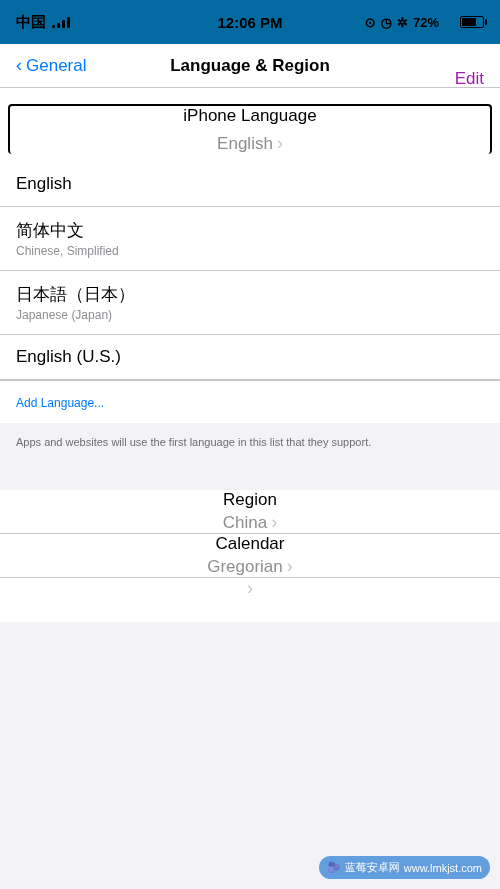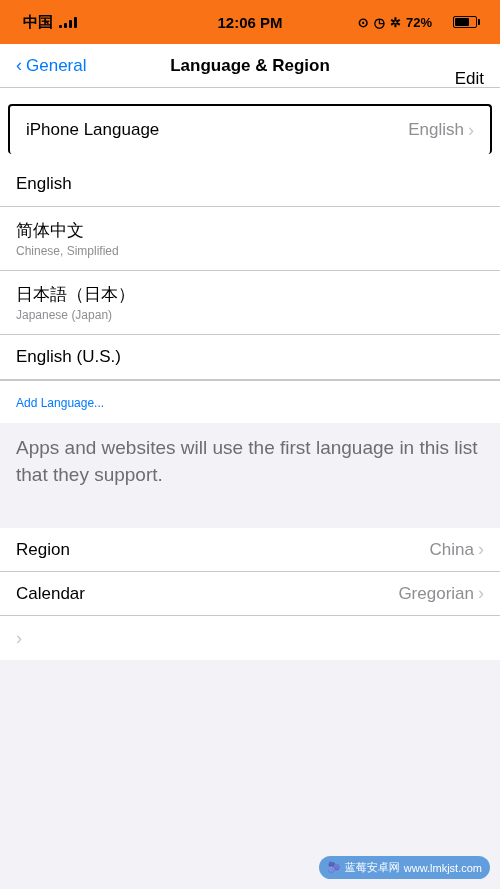--- a/index.html
+++ b/index.html
@@ -13,26 +13,26 @@
       width: 500px;
       height: 889px;
       font-family: -apple-system, 'SF Pro Text', 'Helvetica Neue', Helvetica, Arial, sans-serif;
       background: #f2f2f7;
       overflow: hidden;
       position: relative;
     }
 
     
     .status-bar {
-      background: #f97316;
+      background: #0369a1;
       height: 44px;
       display: flex;
       align-items: center;
       justify-content: space-between;
-      padding: 0 23px;
+      padding: 0 16px;
       font-size: 15px;
       font-weight: 600;
     }
     .status-bar-left {
       display: flex;
       align-items: center;
       gap: 6px;
       font-size: 15px;
       font-weight: 600;
       color: #000;
@@ -121,40 +121,41 @@
     }
     .nav-title {
       font-size: 17px;
       font-weight: 600;
       color: #000;
       position: absolute;
       left: 50%;
       transform: translateX(-50%);
     }
     .nav-edit {
-      color: #000000;
+      color: #a21caf;
       font-size: 17px;
       cursor: pointer;
       margin-top: 27px;
     }
 
     
     .content {
       background: #f2f2f7;
     }
 
     .section-item {
       display: flex;
       align-items: center;
       justify-content: space-between;
       padding: 0 16px;
       min-height: 44px;
       border-bottom: 1px solid #c8c8cc;
       background: #fff;
       position: relative;
+      flex-direction: column;
     }
     .section-item:last-child {
       border-bottom: none;
     }
 
     .item-label {
       font-size: 17px;
       color: #000;
     }
 
@@ -223,21 +224,21 @@
     }
 
     .add-language-label {
       font-size: 12px;
       color: #007aff;
     }
 
     
     .footer-note {
       padding: 12px 16px;
-      font-size: 19px;
+      font-size: 11px;
       color: #6d6d72;
       background: #f2f2f7;
       line-height: 1.4;
     }
 
     
     .bottom-section {
       background: #fff;
       margin-top: 28px;
     }

